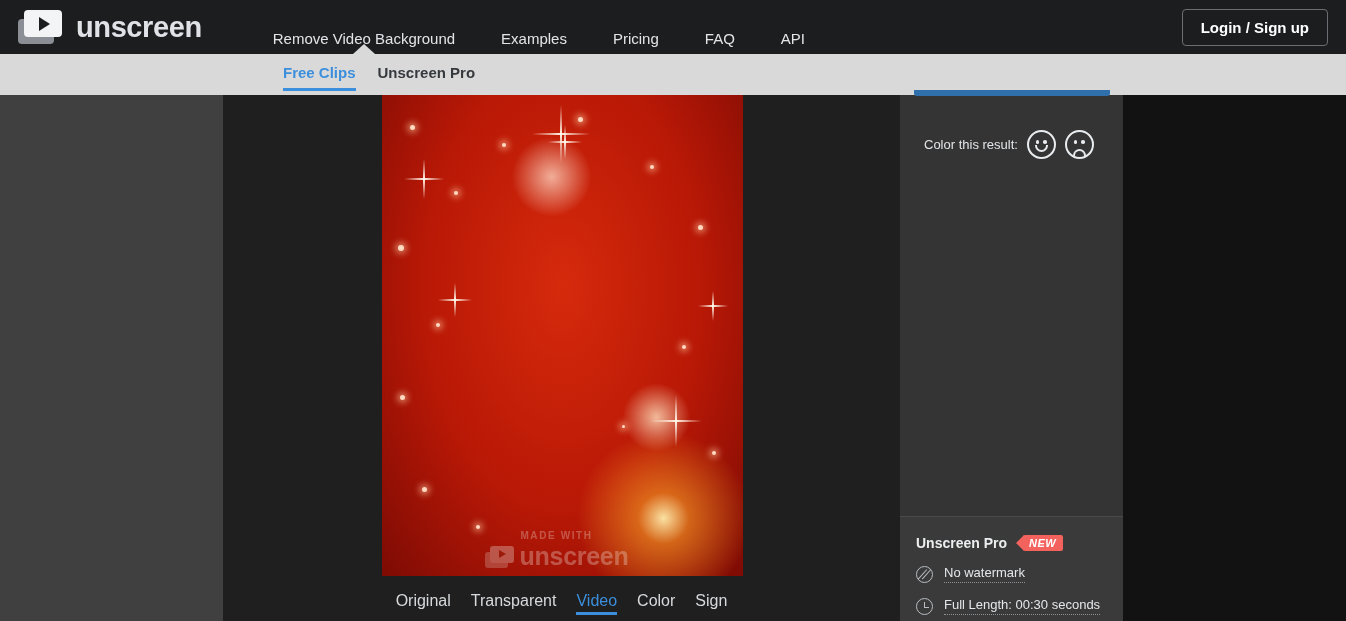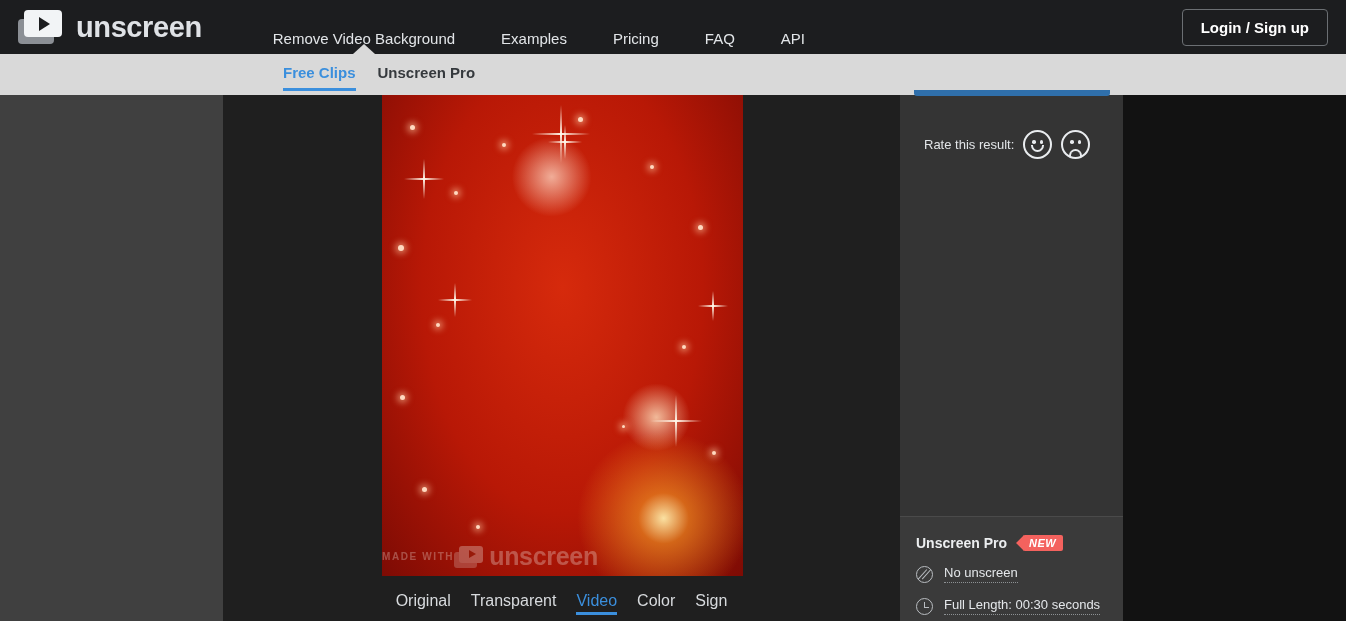--- a/index.html
+++ b/index.html
@@ -100,21 +100,21 @@
     content: ""; position: absolute; left: 50%; top: 50%;
     background: linear-gradient(90deg, rgba(255,255,255,0) 0%, #fff6e8 50%, rgba(255,255,255,0) 100%);
     transform: translate(-50%,-50%);
   }
   .starcross::before { width: 100%; height: 2px; }
   .starcross::after { width: 2px; height: 100%;
     background: linear-gradient(180deg, rgba(255,255,255,0) 0%, #fff6e8 50%, rgba(255,255,255,0) 100%); }
 
   .watermark {
     position: absolute; left: 0; right: 12px; bottom: 5px;
-    display: flex; align-items: center;
+    display: flex; flex-direction: column; align-items: center;
     opacity: 0.30; pointer-events: none;
   }
   .watermark .made { font-size: 10px; letter-spacing: 1.6px; color: #f3e8e0; font-weight: bold; }
   .watermark .row { display: flex; align-items: center; margin-top: 1px; }
   .watermark .wm-icon { position: relative; width: 30px; height: 22px; }
   .watermark .wm-icon .b {
     position: absolute; left: 0; bottom: 0; width: 23px; height: 16px;
     background: rgba(240,235,230,0.75); border-radius: 3px;
   }
   .watermark .wm-icon .f {
@@ -310,41 +310,41 @@
     <div class="modetab">Transparent</div>
     <div class="modetab active">Video</div>
     <div class="modetab">Color</div>
     <div class="modetab">Sign</div>
   </div>
 
   <div class="sidebar">
     <div class="cta-strip"></div>
 
     <div class="rate-row">
-      <span class="rate-label">Rate this result:</span>
+      <span class="rate-label">Color this result:</span>
       <div class="face happy">
         <div class="e l"></div>
           <div class="e r"></div>
           <div class="m"></div>
       </div>
       <div class="face sad">
         <div class="e l"></div>
           <div class="e r"></div>
           <div class="m"></div>
       </div>
     </div>
 
     <div class="pro-panel">
       <div class="pro-head">
         <span class="pro-title">Unscreen Pro</span>
         <span class="badge-new">NEW</span>
       </div>
       <div class="pro-feature">
         <span class="pro-ico nowm"></span>
-        <span class="pro-ftxt">No unscreen</span>
+        <span class="pro-ftxt">No watermark</span>
       </div>
       <div class="pro-feature">
         <span class="pro-ico clock"></span>
         <span class="pro-ftxt">Full Length: 00:30 seconds</span>
       </div>
     </div>
   </div>
 
 </div>
 

